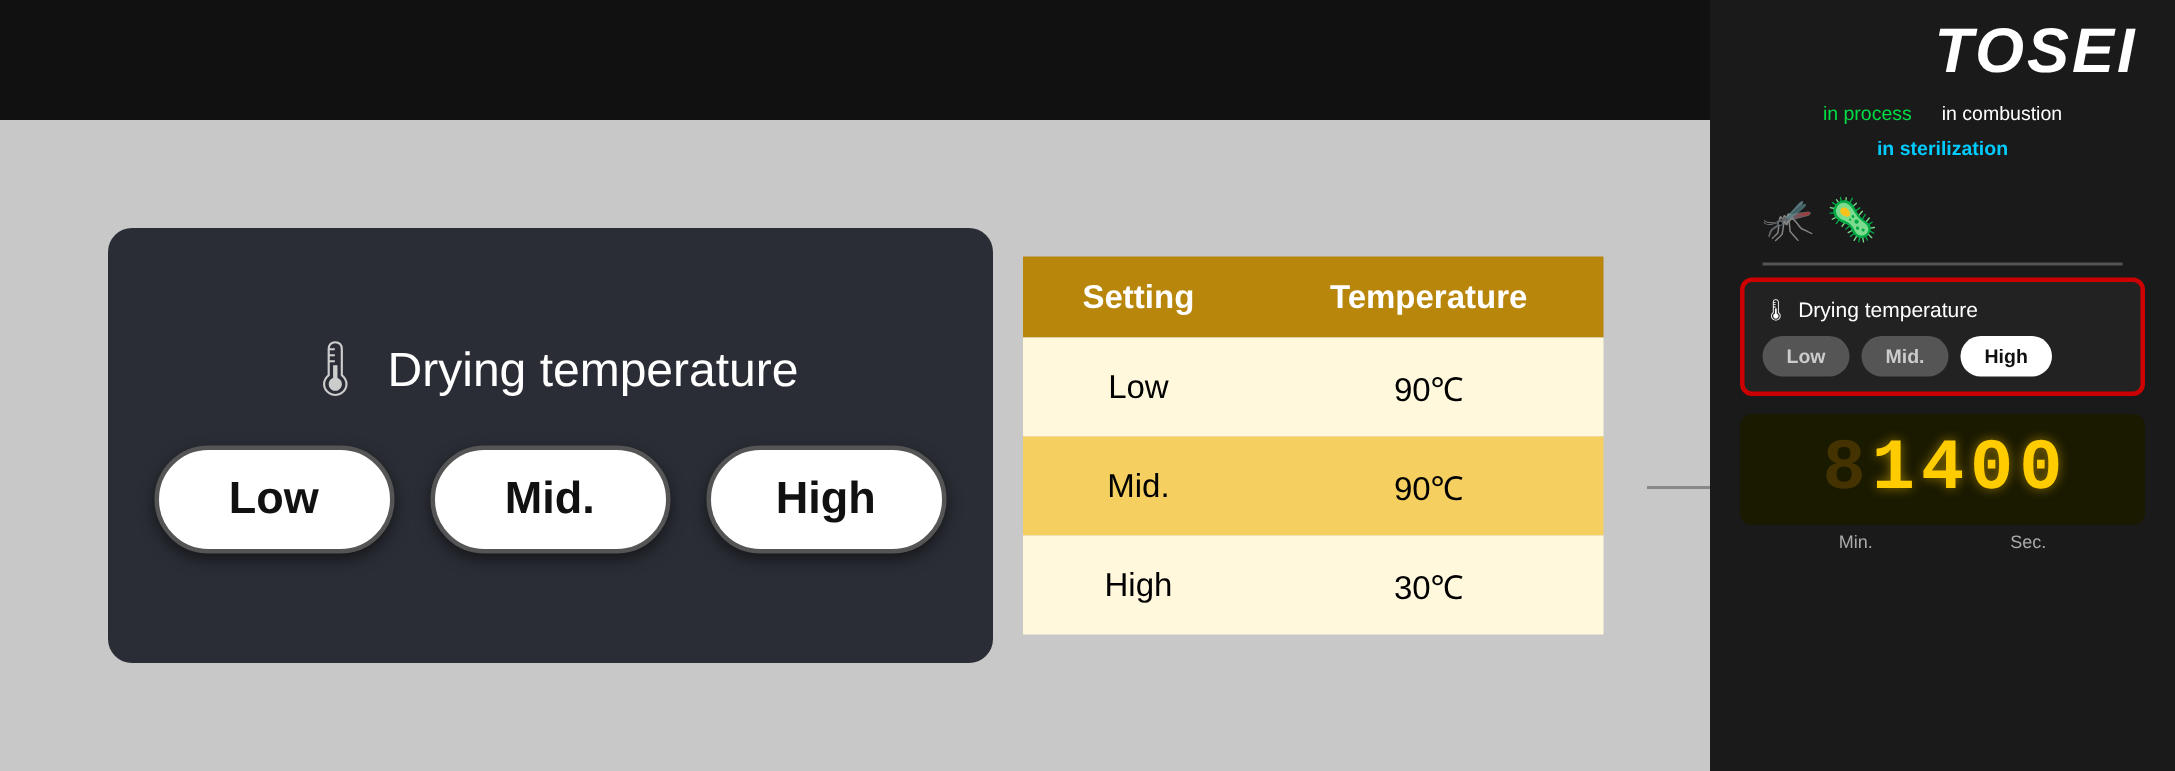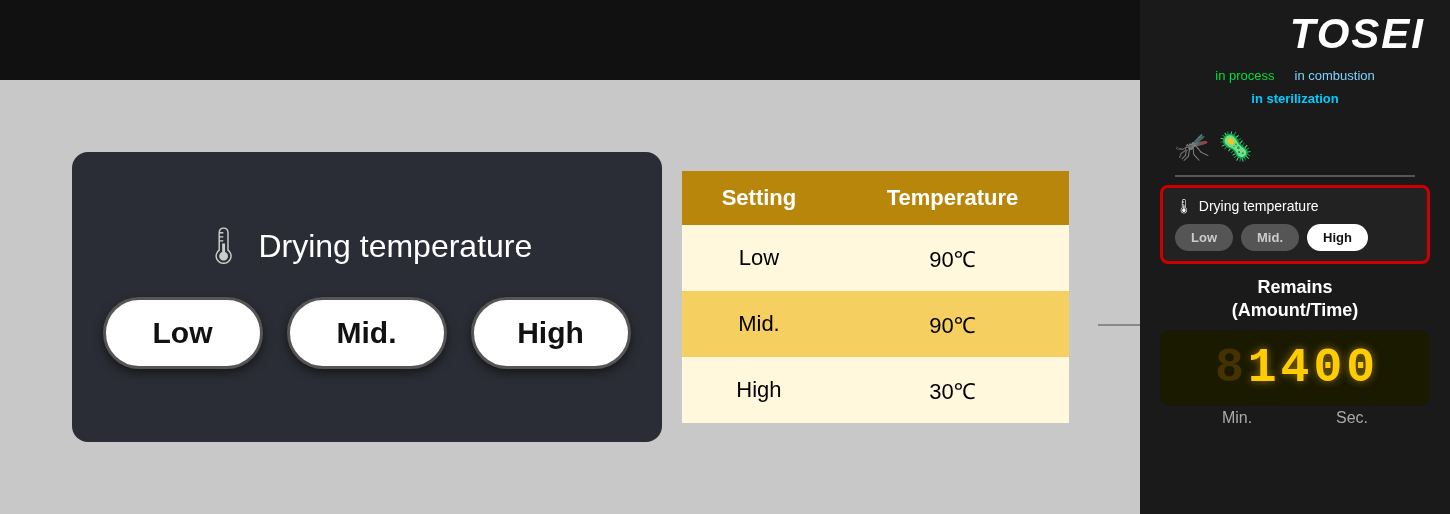--- a/index.html
+++ b/index.html
@@ -145,21 +145,21 @@
       gap: 20px;
       margin-bottom: 2px;
     }
 
     .status-label {
       font-size: 13px;
       font-weight: normal;
     }
 
     .status-green { color: #00dd44; }
-    .status-orange { color: #7dd3fc; text-align: right; }
+    .status-orange { color: #ffffff; text-align: right; }
 
     .in-sterilization {
       font-size: 13px;
       color: #00ccff;
       font-weight: bold;
       align-self: center;
       margin-bottom: 18px;
     }
 
     .bug-row {
@@ -252,21 +252,21 @@
       font-size: 48px;
       font-weight: 900;
       color: #443300;
       font-family: 'Courier New', monospace;
     }
 
     .time-labels {
       display: flex;
       justify-content: space-around;
       color: #aaa;
-      font-size: 16px;
+      font-size: 12px;
       margin-top: 4px;
       padding: 0 20px;
     }
 
     
     .connector-arrow {
       position: absolute;
       top: 317px;
       left: 1098px;
       display: flex;
@@ -370,21 +370,20 @@
       <span>Drying temperature</span>
     </div>
     <div class="mini-buttons">
       <button class="mini-btn">Low</button>
       <button class="mini-btn">Mid.</button>
       <button class="mini-btn active">High</button>
     </div>
   </div>
 
   <div class="remains-section">
-    <div class="remains-title">Remains<br>(Amount/Time)</div>
     <div class="digital-display">
       <span class="digit-dim">8</span>
       <span class="digit">1</span>
       <span class="digit">4</span>
       <span class="digit">0</span>
       <span class="digit">0</span>
     </div>
     <div class="time-labels">
       <span>Min.</span>
       <span>Sec.</span>

